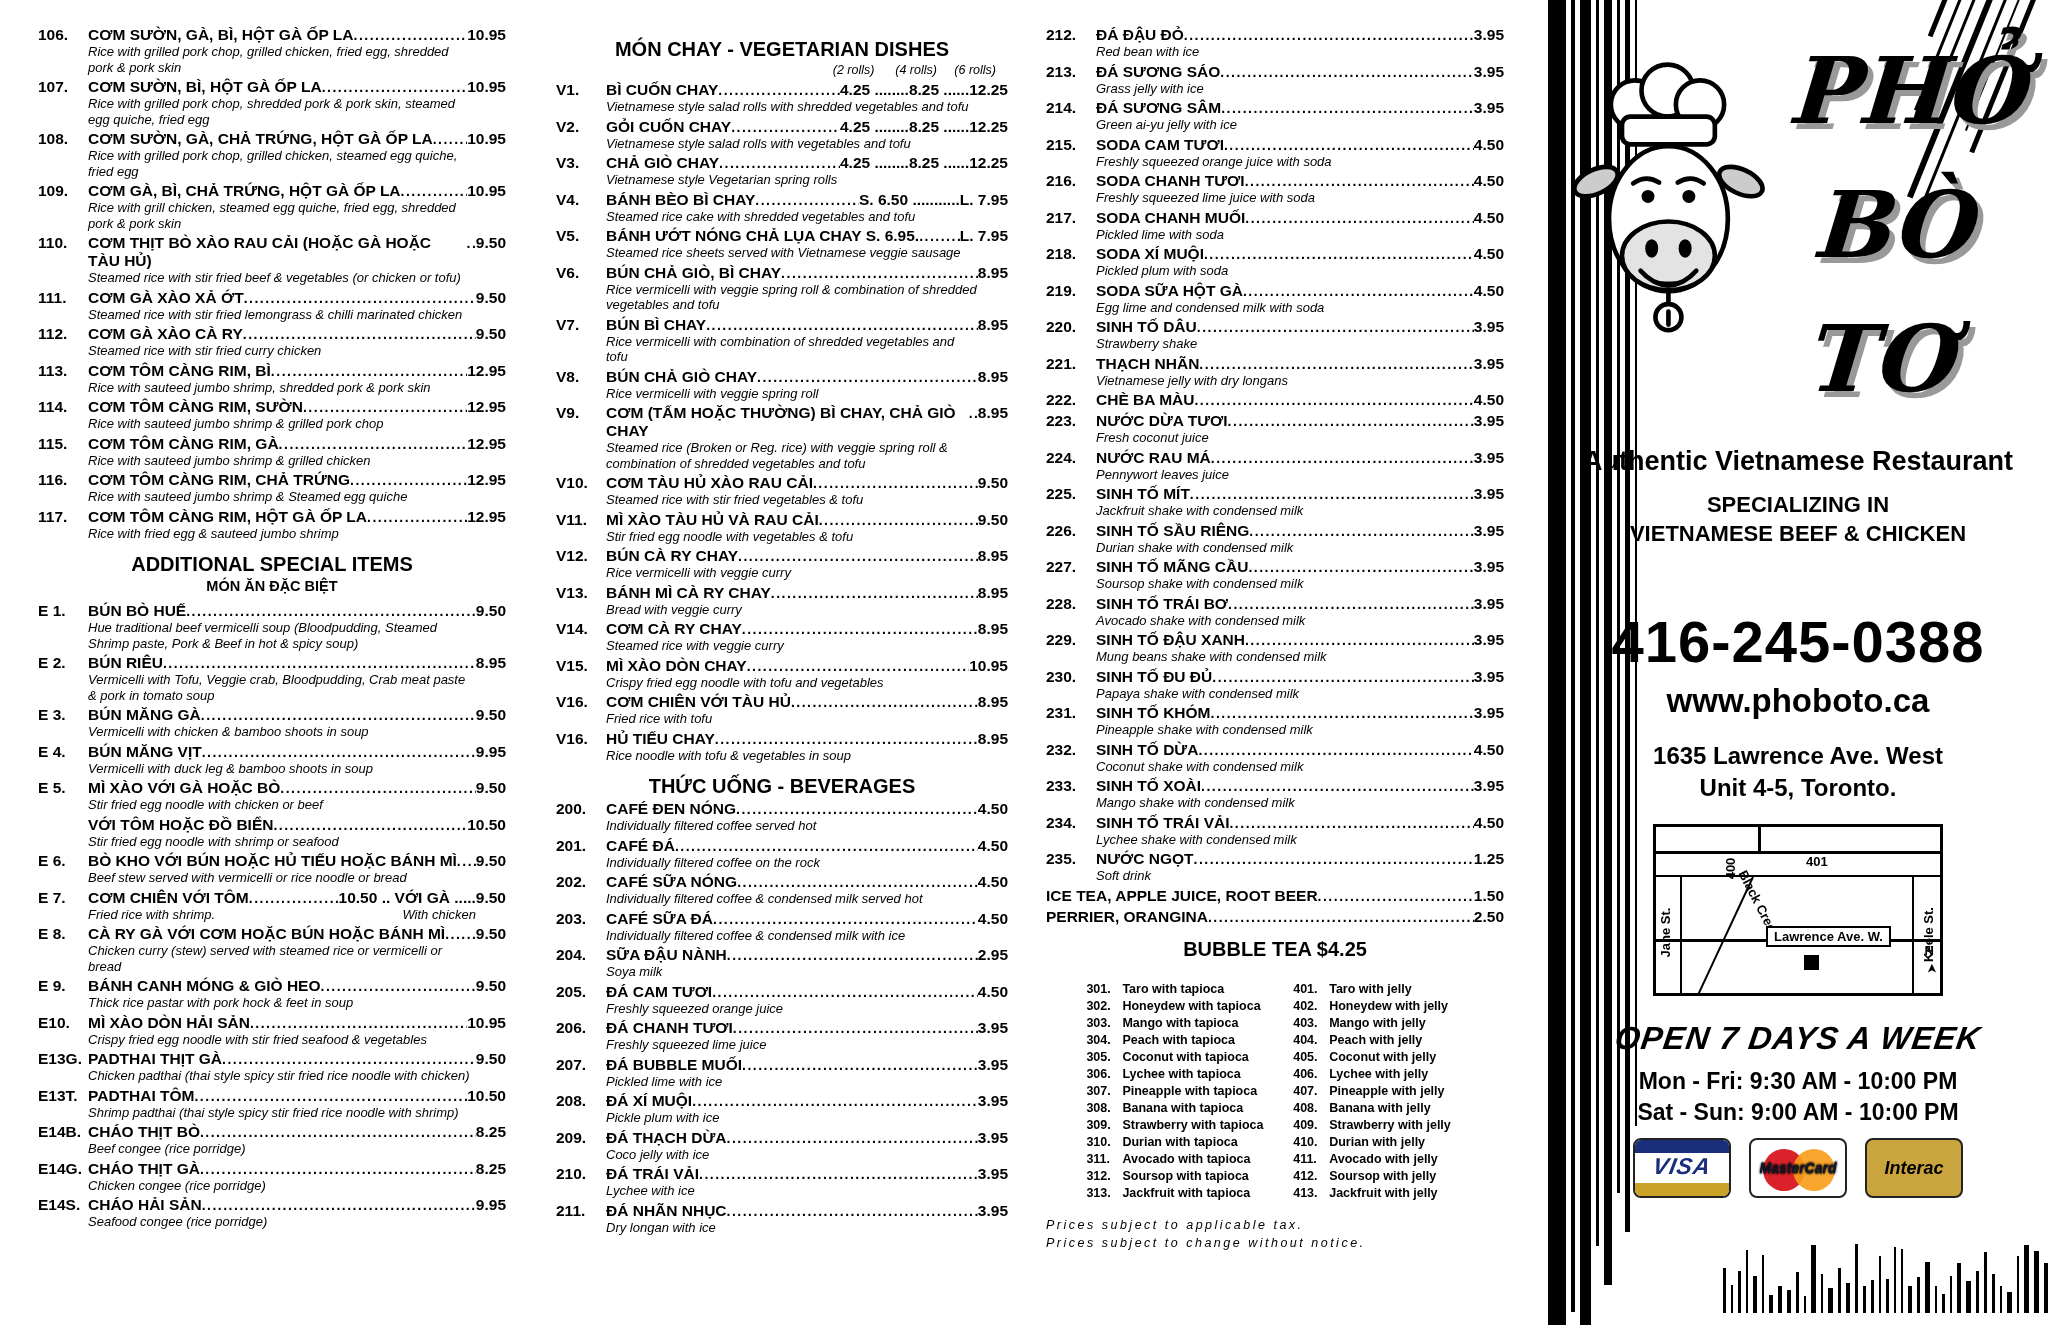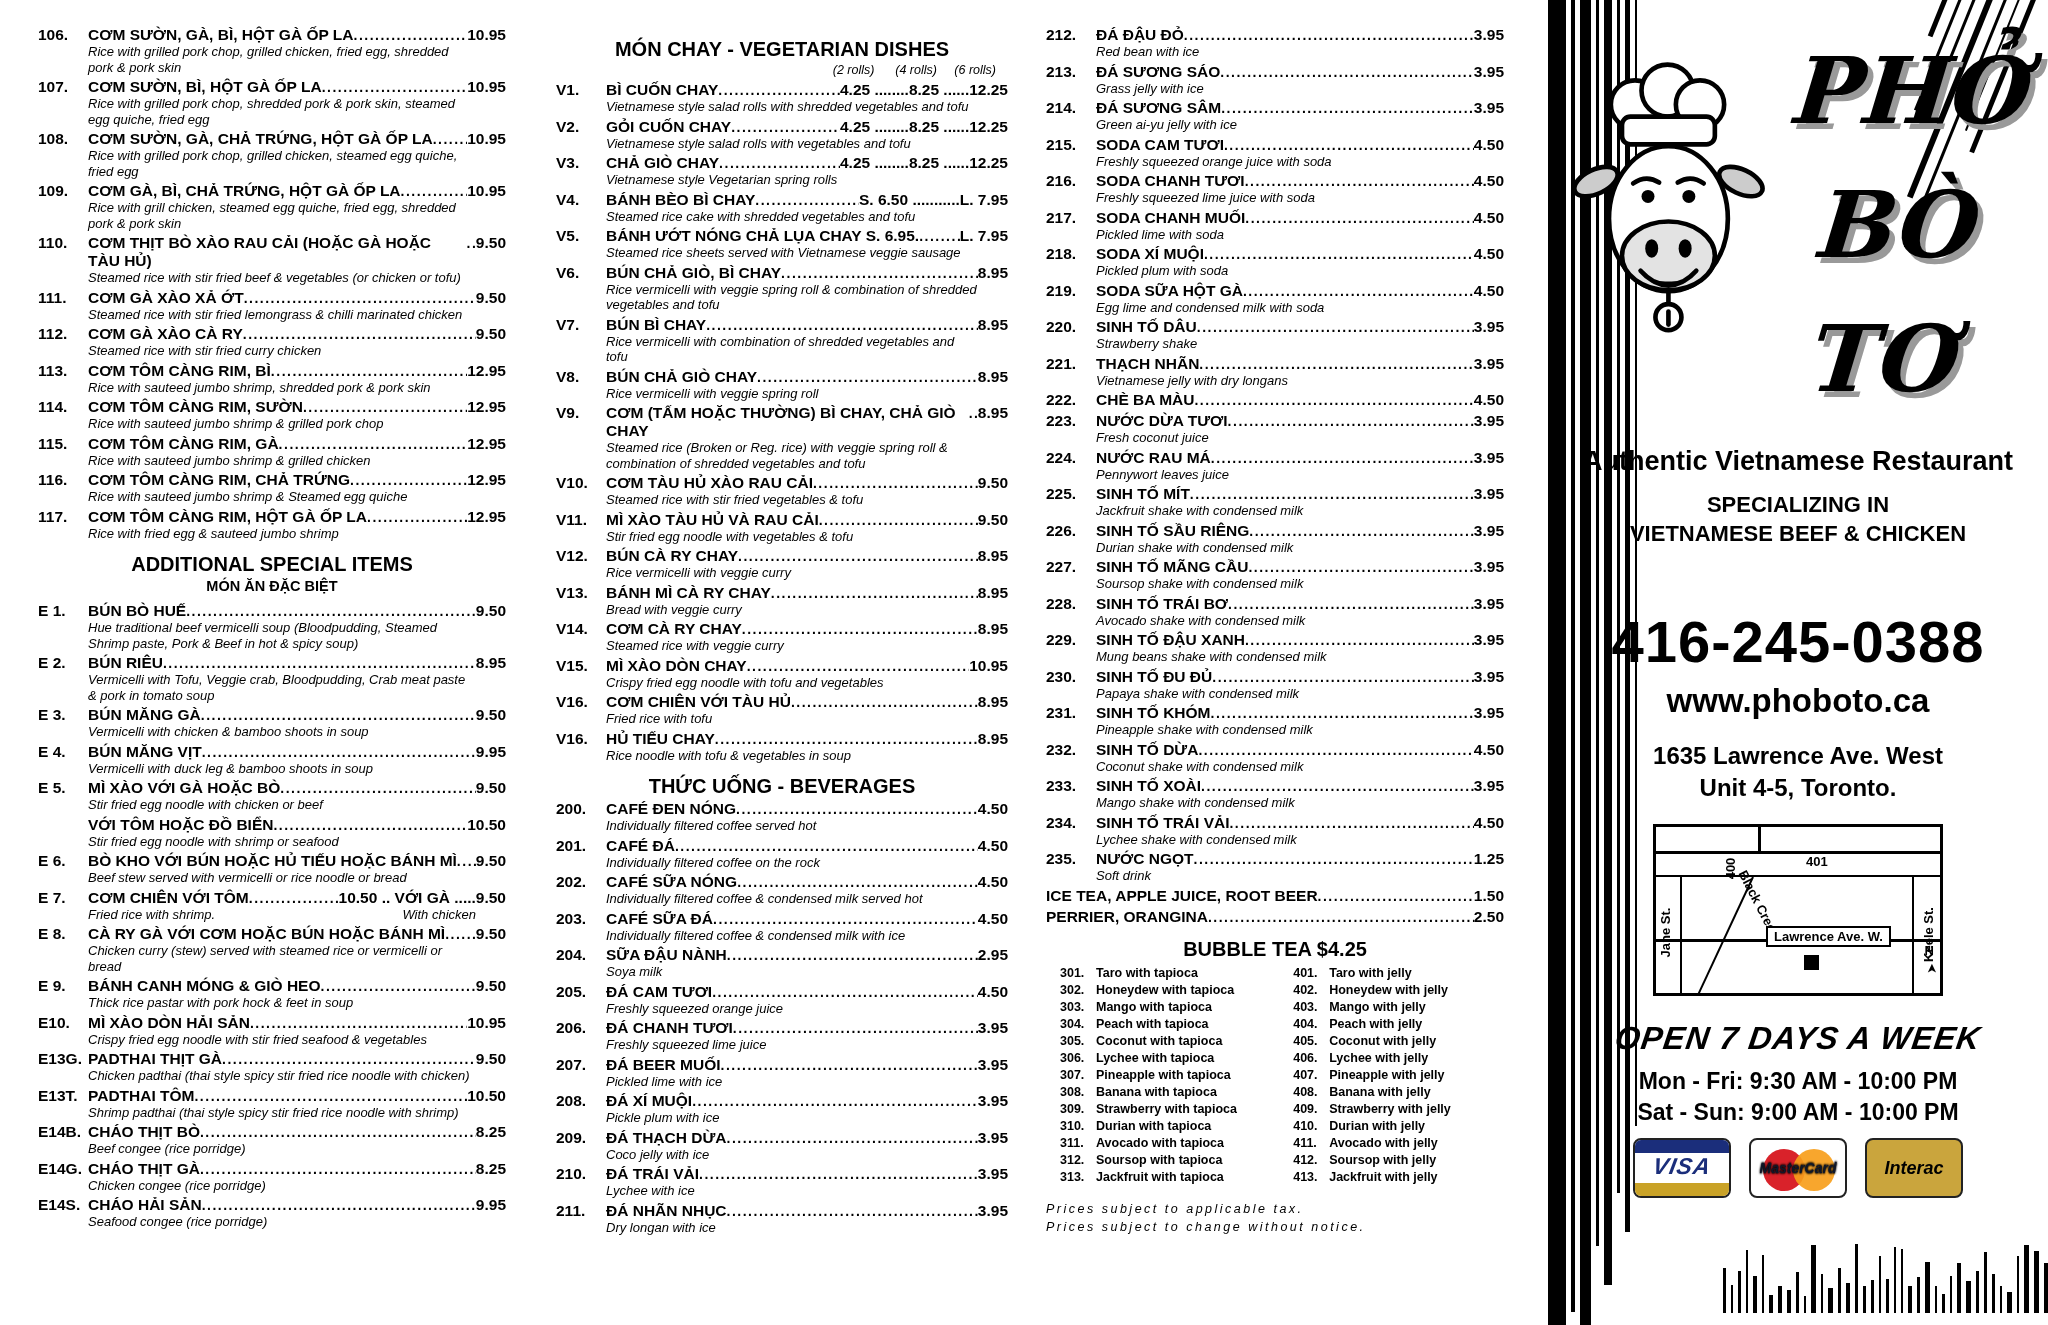--- a/index.html
+++ b/index.html
@@ -17,21 +17,21 @@
   .nm{flex:0 1 auto}
   .dots{flex:1 1 10px;overflow:hidden;white-space:nowrap;font-size:14px;letter-spacing:1.5px;min-width:8px}
   .dots::after{content:"...................................................................................................."}
   .pr{white-space:pre}
   .drow{display:flex;justify-content:space-between;font-style:italic;font-size:13px;line-height:15.5px;padding-right:30px}
 
   .sec-title{text-align:center;font-weight:700;font-size:20px;margin:12px 0 2px}
   .sec-sub{text-align:center;font-weight:700;font-size:14.5px;margin-bottom:8px}
   .sizes{text-align:right;font-style:italic;font-size:12.5px;white-space:pre;padding-right:12px;margin-bottom:4px}
 
-  .bt-cols{display:flex;justify-content:space-between;margin-top:4px;padding:0 4px 0 14px}
+  .bt-cols{display:flex;justify-content:flex-end;margin-top:20px;padding:0 4px 0 14px}
   .bt-col{width:47%}
   .brow{display:flex;font-size:12.5px;font-weight:700;line-height:17px}
   .bid{width:36px;flex:none}
   .notes{font-style:italic;font-size:12.5px;letter-spacing:2.5px;margin-top:14px;line-height:18px}
 
   
   #panel{position:absolute;left:1548px;top:0;width:500px;height:1325px}
   #stripes-left{position:absolute;left:0;top:0;height:100%;display:flex;gap:5px;align-items:flex-start;z-index:0}
   #stripes-left .bar{background:#000}
   #rays{position:absolute;right:4px;top:-20px;display:flex;gap:10px;transform:rotate(22deg);transform-origin:top right;z-index:0}
@@ -724,21 +724,21 @@
       <span class="pr">3.95</span>
     </div>
     <div class="drow">
       <span>Freshly squeezed lime juice</span>
 
     </div>
   </div>
       <div class="mi">
     <span class="id">207.</span>
     <div class="row">
-      <span class="nm">ĐÁ BEER MUỐI</span>
+      <span class="nm">ĐÁ BUBBLE MUỐI</span>
       <span class="dots"></span>
       <span class="pr">3.95</span>
     </div>
     <div class="drow">
       <span>Pickled lime with ice</span>
 
     </div>
   </div>
       <div class="mi">
     <span class="id">208.</span>

